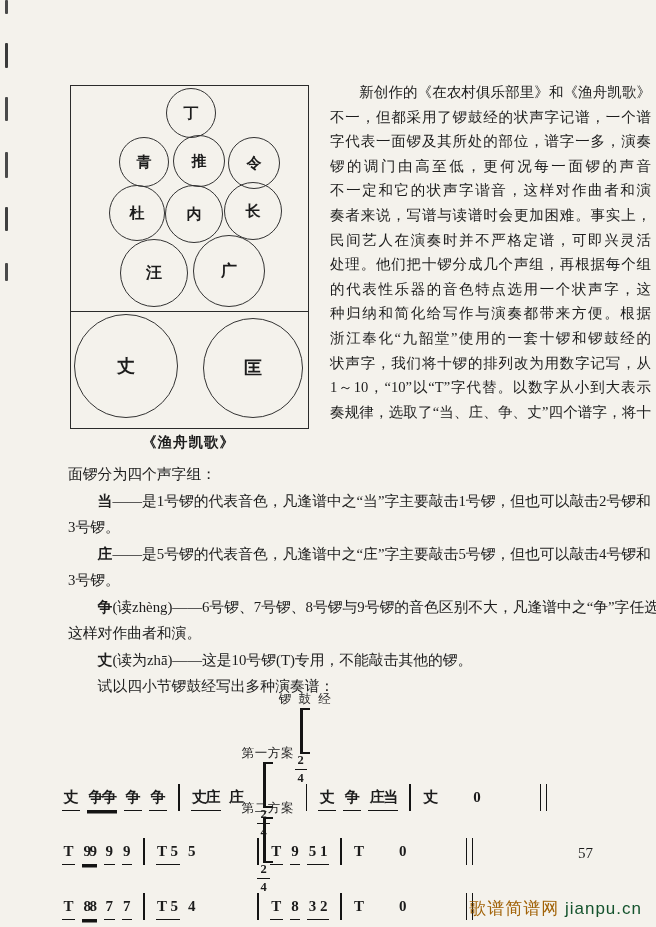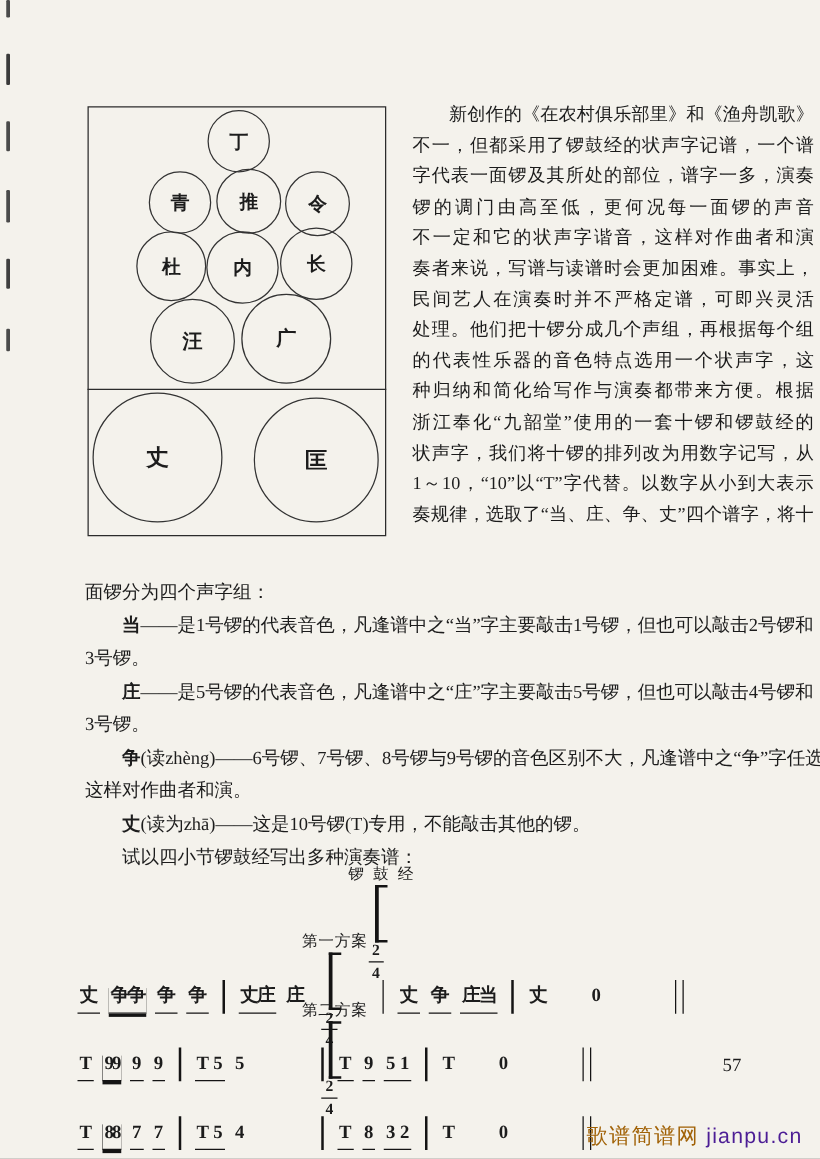--- a/index.html
+++ b/index.html
@@ -79,20 +79,21 @@
       <div class="circle" style="left: 102px; top: 49px; width: 52px; height: 52px; font-size: 15px;">推</div>
       <div class="circle" style="left: 157px; top: 51px; width: 52px; height: 52px; font-size: 15px;">令</div>
       <div class="circle" style="left: 38px; top: 99px; width: 56px; height: 56px; font-size: 15px;">杜</div>
       <div class="circle" style="left: 94px; top: 99px; width: 58px; height: 58px; font-size: 15px;">内</div>
       <div class="circle" style="left: 153px; top: 96px; width: 58px; height: 58px; font-size: 15px;">长</div>
       <div class="circle" style="left: 49px; top: 153px; width: 68px; height: 68px; font-size: 16px;">汪</div>
       <div class="circle" style="left: 122px; top: 149px; width: 72px; height: 72px; font-size: 16px;">广</div>
       <div class="circle" style="left: 3px; top: 228px; width: 104px; height: 104px; font-size: 18px;">丈</div>
       <div class="circle" style="left: 132px; top: 232px; width: 100px; height: 100px; font-size: 18px;">匡</div>
     </div>
+  <div class="diagram-caption">《渔舟凯歌》</div>
 
   <div class="right-column">
       <div class="rline">　　新创作的《在农村俱乐部里》和《渔舟凯歌》</div>
       <div class="rline">不一，但都采用了锣鼓经的状声字记谱，一个谱</div>
       <div class="rline">字代表一面锣及其所处的部位，谱字一多，演奏</div>
       <div class="rline">锣的调门由高至低，更何况每一面锣的声音</div>
       <div class="rline">不一定和它的状声字谐音，这样对作曲者和演</div>
       <div class="rline">奏者来说，写谱与读谱时会更加困难。事实上，</div>
       <div class="rline">民间艺人在演奏时并不严格定谱，可即兴灵活</div>
       <div class="rline">处理。他们把十锣分成几个声组，再根据每个组</div>
@@ -200,16 +201,16 @@
           <span class="spacer" style="width: 40px;"></span>
           <span class="endbar"></span>
         </div>
       </div>
     </div>
 
   <div class="page-number">57</div>
 
   <div class="watermark">
     <span style="color: #a16207;">歌谱简谱网</span>
-    <span style="color: #4c1d95;">jianpu.cn</span>
+    <span style="color: #14532d;">jianpu.cn</span>
   </div>
 
 </div>
 
 </body></html>

